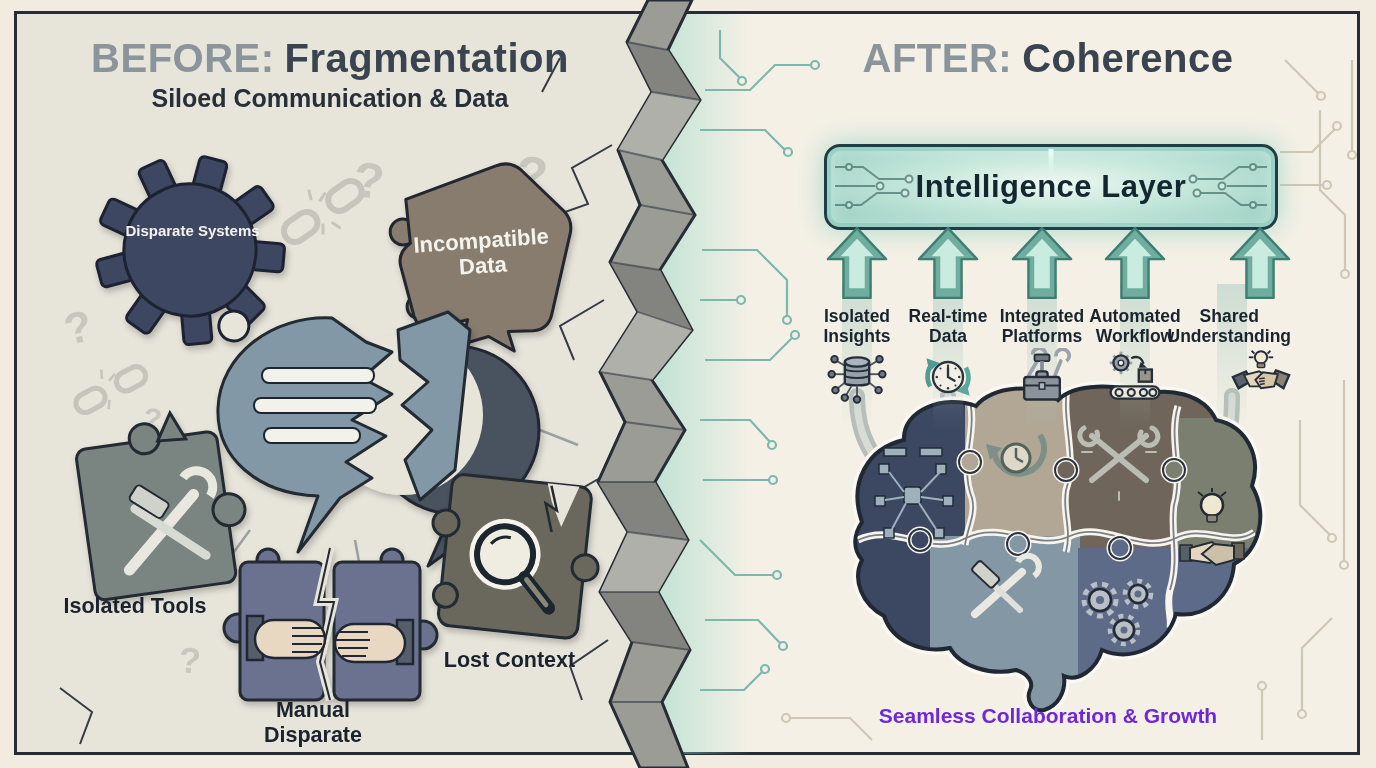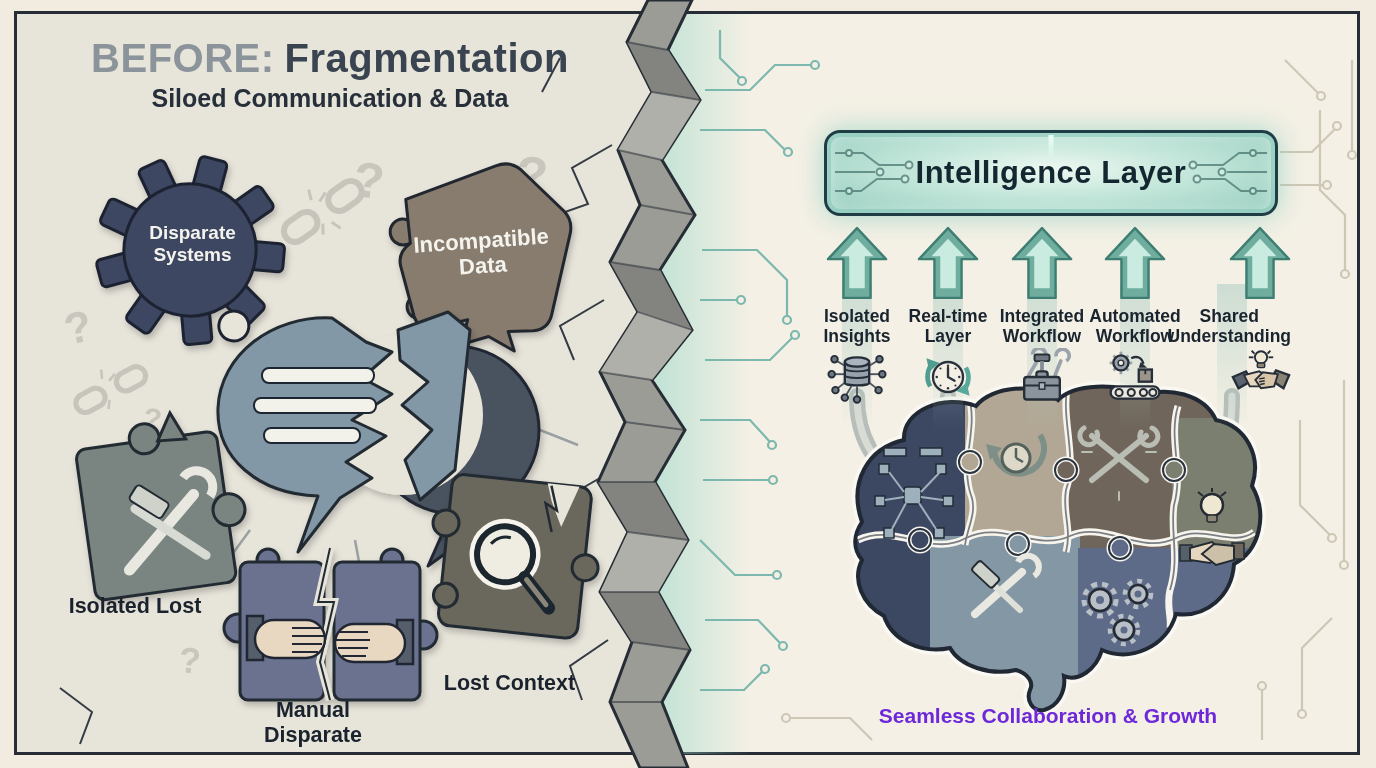--- a/index.html
+++ b/index.html
@@ -9,21 +9,21 @@
          border:3px solid #262d36;background:#f4f0e5;}
   .left-bg{position:absolute;left:0;top:0;bottom:0;width:632px;background:#e7e4da;}
   svg.art{position:absolute;left:0;top:0;width:1376px;height:768px;z-index:1;}
   .txt{position:absolute;z-index:3;text-align:center;}
   .title{font-size:40px;font-weight:800;letter-spacing:.5px;white-space:nowrap;}
   .tpre{color:#8b939b;}
   .tmain{color:#3a4350;margin-left:10px;}
   .subtitle{font-size:25px;font-weight:600;color:#262f3a;}
   .shape-label{color:#f4f3ee;font-weight:700;line-height:1.15;z-index:3;position:absolute;text-align:center;}
   .dark-label{position:absolute;z-index:3;text-align:center;color:#1a222d;font-weight:700;font-size:21.5px;}
-  .banner{position:absolute;left:824px;top:130px;width:448px;height:80px;z-index:3;
+  .banner{position:absolute;left:824px;top:144px;width:448px;height:80px;z-index:3;
           border:3px solid #1f3d45;border-radius:16px;
           background:radial-gradient(ellipse at 50% 45%, #eef8f1 0%, #c3e6da 45%, #93ccbd 100%);
           box-shadow:inset 0 0 0 4px rgba(125,195,180,.55), inset 0 0 18px rgba(255,255,255,.6), 0 0 26px rgba(125,205,188,.65);
           display:flex;align-items:center;justify-content:center;}
   .banner-label{font-size:31px;font-weight:800;color:#132730;letter-spacing:.5px;z-index:2;}
   .banner::after{content:"";position:absolute;left:50%;top:2px;width:5px;height:26px;
           transform:translateX(-50%);background:linear-gradient(#eafff7,rgba(234,255,247,0));}
   .bcirc{position:absolute;top:6px;height:66px;width:118px;opacity:.6;}
   .bcirc.l{left:8px;} .bcirc.r{right:8px;transform:scaleX(-1);}
   .benefit{position:absolute;top:226px;z-index:3;display:flex;flex-direction:column;align-items:center;}
@@ -408,26 +408,29 @@
           <circle cx="1124" cy="630" r="3.5" fill="#5d6b89"></circle>
       </g>
     </g>
   </svg>
 
   <div class="txt subtitle" style="left:80px;top:84px;width:500px;">Siloed Communication &amp; Data</div>
   <div class="txt title" style="left:80px;top:36px;width:500px;">
     <span class="tpre">BEFORE:</span><span class="tmain">Fragmentation</span>
   </div>
 
-
-  <div class="shape-label" style="left:115px;top:222px;width:155px;font-size:19px;">Disparate Systems</div>
+  <div class="txt title" style="left:798px;top:36px;width:500px;">
+    <span class="tpre">AFTER:</span><span class="tmain">Coherence</span>
+  </div>
+
+  <div class="shape-label" style="left:115px;top:222px;width:155px;font-size:15px;">Disparate Systems</div>
   <div class="shape-label" style="left:402px;top:228px;width:160px;font-size:22px;transform:rotate(-4deg);">Incompatible Data</div>
-  <div class="dark-label" style="left:55px;top:594px;width:160px;">Isolated Lost</div>
+  <div class="dark-label" style="left:55px;top:594px;width:160px;">Isolated Tools</div>
   <div class="dark-label" style="left:228px;top:698px;width:170px;">Manual Disparate</div>
-  <div class="dark-label" style="left:432px;top:671px;width:155px;">Lost Context</div>
+  <div class="dark-label" style="left:432px;top:648px;width:155px;">Lost Context</div>
 
   <div class="banner">
     <svg class="bcirc l" viewBox="0 0 118 66" fill="none" stroke="#2f5e57" stroke-width="2">
       <polyline points="0,14 28,14 44,26 70,26"></polyline>
         <circle cx="74" cy="26" r="3.5" fill="#dff2ea"></circle>
       <polyline points="0,33 40,33"></polyline>
         <circle cx="45" cy="33" r="3.5" fill="#dff2ea"></circle>
       <polyline points="0,52 26,52 42,40 66,40"></polyline>
         <circle cx="70" cy="40" r="3.5" fill="#dff2ea"></circle>
       <circle cx="14" cy="14" r="3" fill="#dff2ea"></circle>
@@ -477,21 +480,21 @@
       <ellipse cx="32" cy="14" rx="13" ry="5" fill="#aab4be" stroke="#252e38" stroke-width="2.5"></ellipse>
       <path d="M19,21 C19,25 45,25 45,21 M19,28 C19,32 45,32 45,28" fill="none" stroke="#252e38" stroke-width="2"></path>
     </svg>
   </div>
 
   <div class="benefit" style="left:900px;width:96px;">
     <svg width="62" height="74" viewBox="0 0 64 76">
       <polygon points="32,2 62,34 46,34 46,74 18,74 18,34 2,34" fill="#6fae9f" stroke="#3e7e72" stroke-width="2.5" stroke-linejoin="round"></polygon>
       <polygon points="32,13 49,31 40,31 40,64 24,64 24,31 15,31" fill="#cdeee4" opacity="0.95"></polygon>
     </svg>
-    <div class="blabel">Real-time Layer</div>
+    <div class="blabel">Real-time Data</div>
     <svg width="60" height="58" viewBox="0 0 64 60">
       <circle cx="32" cy="30" r="16" fill="#f3efe4" stroke="#2a333d" stroke-width="2.5"></circle>
       <g fill="#2a333d">
           <circle cx="32" cy="18" r="1.3"></circle>
           <circle cx="44" cy="30" r="1.3"></circle>
           <circle cx="32" cy="42" r="1.3"></circle>
           <circle cx="20" cy="30" r="1.3"></circle>
           <circle cx="40" cy="21" r="1.1"></circle>
           <circle cx="40" cy="39" r="1.1"></circle>
           <circle cx="24" cy="21" r="1.1"></circle>
@@ -503,21 +506,21 @@
       <path d="M51,20 A21,21 0 0 1 48,45" fill="none" stroke="#58a89b" stroke-width="5"></path>
       <polygon points="55,50 41,45 52,36" fill="#58a89b"></polygon>
     </svg>
   </div>
 
   <div class="benefit" style="left:992px;width:100px;">
     <svg width="62" height="74" viewBox="0 0 64 76">
       <polygon points="32,2 62,34 46,34 46,74 18,74 18,34 2,34" fill="#6fae9f" stroke="#3e7e72" stroke-width="2.5" stroke-linejoin="round"></polygon>
       <polygon points="32,13 49,31 40,31 40,64 24,64 24,31 15,31" fill="#cdeee4" opacity="0.95"></polygon>
     </svg>
-    <div class="blabel">Integrated Workflow</div>
+    <div class="blabel">Integrated Platforms</div>
     <svg width="60" height="58" viewBox="0 0 64 60">
       <line x1="18" y1="28" x2="28" y2="11" stroke="#9aa3ab" stroke-width="4" stroke-linecap="round"></line>
       <path d="M22,6 A7,7 0 1 1 33,12" fill="none" stroke="#9aa3ab" stroke-width="4"></path>
       <rect x="24" y="6" width="16" height="7" rx="2" fill="#6f7780" stroke="#262f39" stroke-width="2"></rect>
       <line x1="32" y1="13" x2="32" y2="26" stroke="#848d96" stroke-width="4"></line>
       <line x1="46" y1="28" x2="52" y2="13" stroke="#9aa3ab" stroke-width="4" stroke-linecap="round"></line>
       <path d="M47,8 A7,7 0 1 1 58,13" fill="none" stroke="#9aa3ab" stroke-width="4"></path>
       <rect x="26" y="24" width="12" height="8" rx="3" fill="#8b949d" stroke="#262f39" stroke-width="2.5"></rect>
       <rect x="13" y="30" width="38" height="24" rx="3" fill="#8b949d" stroke="#262f39" stroke-width="2.5"></rect>
       <line x1="13" y1="39" x2="51" y2="39" stroke="#262f39" stroke-width="2"></line>

